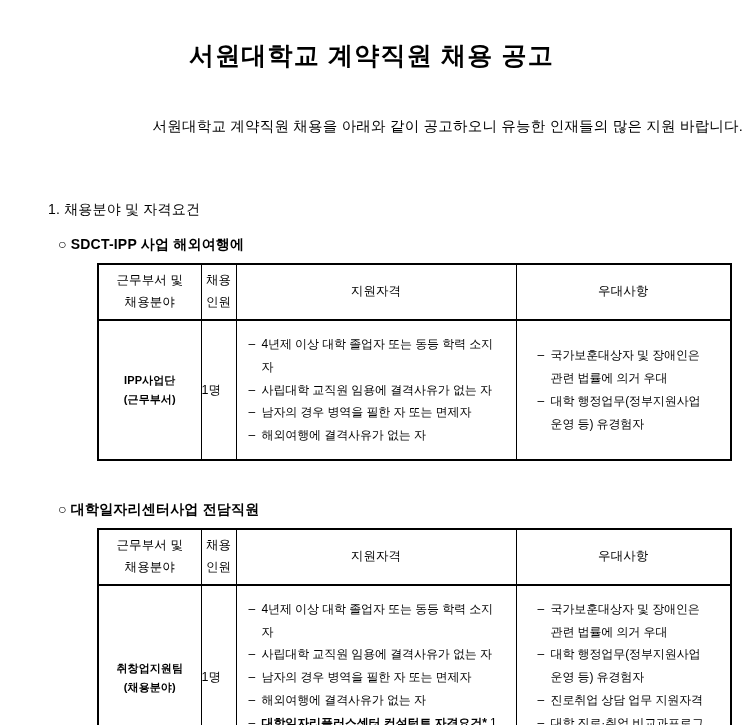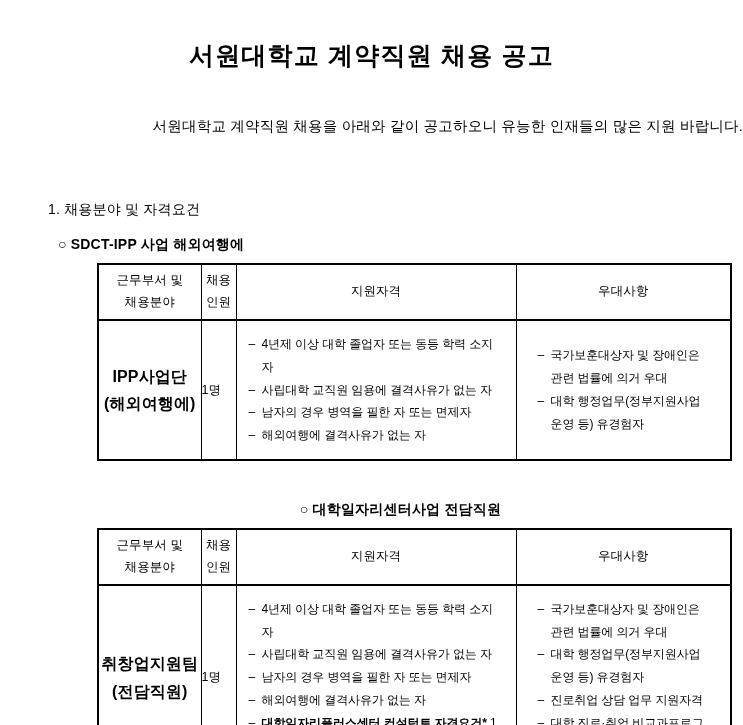--- a/index.html
+++ b/index.html
@@ -74,21 +74,20 @@
   .subsection {
     font-size: 14px;
     font-weight: bold;
     margin: 0;
     padding-left: 58px;
     padding-top: 9px;
     letter-spacing: 0.2px;
   }
   .subsection.spaced-top {
     padding-top: 0;
-    text-align: center;
   }
 
   
   .tbl-wrap {
     padding-left: 55px;
     padding-top: 9px;
     margin-left: 42px;
   }
   table.rec {
     border-collapse: collapse;
@@ -110,21 +109,21 @@
     padding: 5px 0 5px 0;
     letter-spacing: 0.1px;
   }
   .col-dept { width: 103px; }
   .col-count { width: 35px; }
   .col-qual { width: 280px; }
   .col-pref { width: 215px; }
 
   td.dept {
     text-align: center;
-    font-size: 16px;
+    font-size: 11px;
     font-weight: bold;
     line-height: 1.7;
     letter-spacing: 0.1px;
   }
   td.count {
     text-align: left;
     font-size: 12.5px;
     letter-spacing: 0.1px;
   }
   td.list-cell {
@@ -194,21 +193,21 @@
             <div>인원</div>
           </th>
           <th>지원자격</th>
           <th>우대사항</th>
         </tr>
       </thead>
       <tbody>
         <tr>
           <td class="dept">
             <div>IPP사업단</div>
-            <div>(해외여행에)</div>
+            <div>(근무부서)</div>
           </td>
           <td class="count">1명</td>
           <td class="list-cell">
             <ul class="dash">
               <li>4년제 이상 대학 졸업자 또는 동등 학력 소지자</li>
               <li>사립대학 교직원 임용에 결격사유가 없는 자</li>
               <li>남자의 경우 병역을 필한 자 또는 면제자</li>
               <li>해외여행에 결격사유가 없는 자</li>
             </ul>
           </td>
@@ -249,21 +248,21 @@
             <div>인원</div>
           </th>
           <th>지원자격</th>
           <th>우대사항</th>
         </tr>
       </thead>
       <tbody>
         <tr>
           <td class="dept">
             <div>취창업지원팀</div>
-            <div>(전담직원)</div>
+            <div>(채용분야)</div>
           </td>
           <td class="count">1명</td>
           <td class="list-cell">
             <ul class="dash">
               <li>4년제 이상 대학 졸업자 또는 동등 학력 소지자</li>
               <li>사립대학 교직원 임용에 결격사유가 없는 자</li>
               <li>남자의 경우 병역을 필한 자 또는 면제자</li>
               <li>해외여행에 결격사유가 없는 자</li>
               <li>
                 <span class="emph">대학일자리플러스센터 컨설턴트 자격요건*</span><span> 1개 이상 충족자</span>

